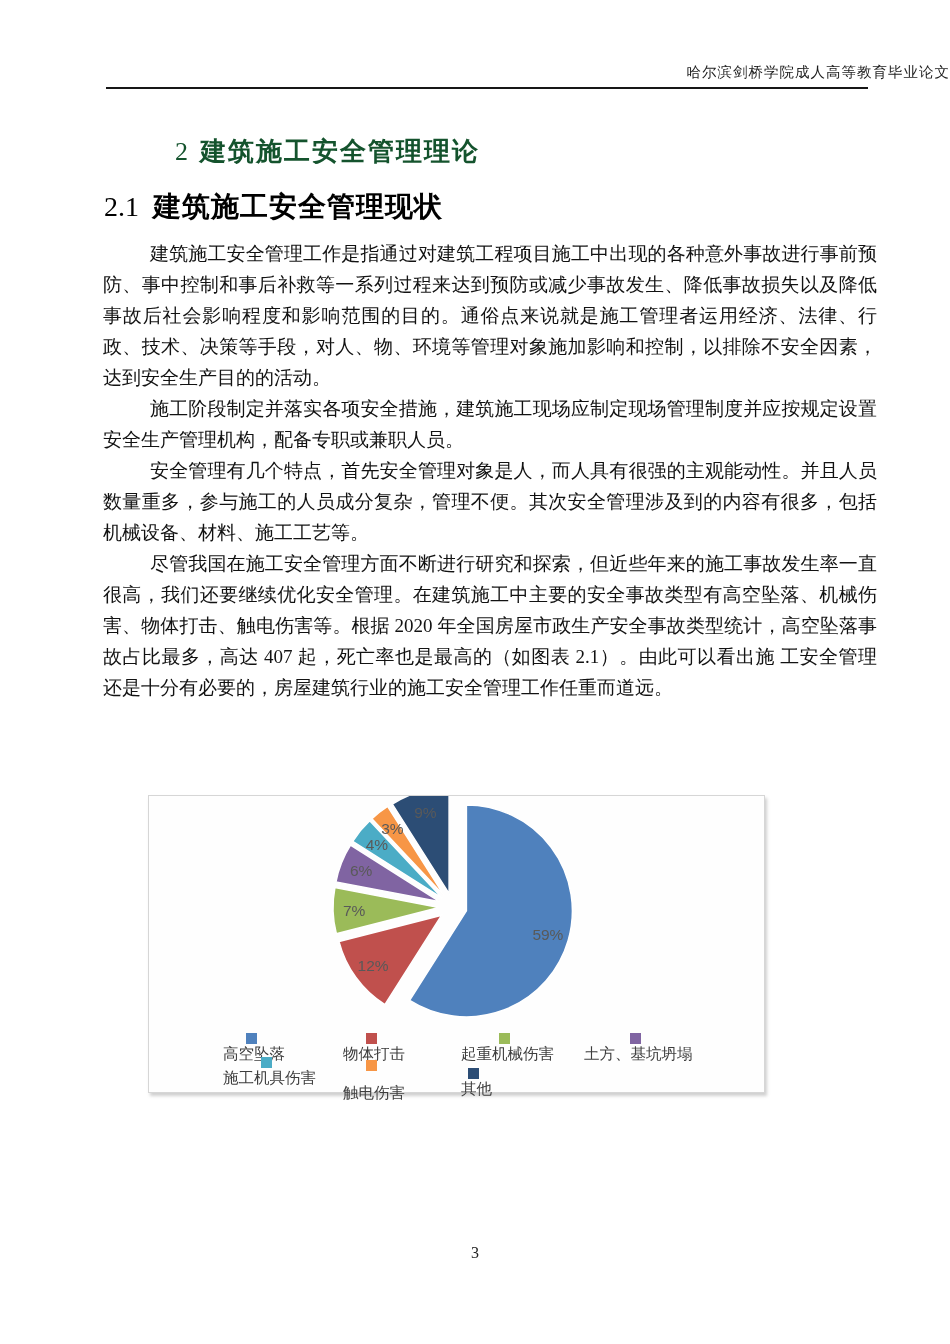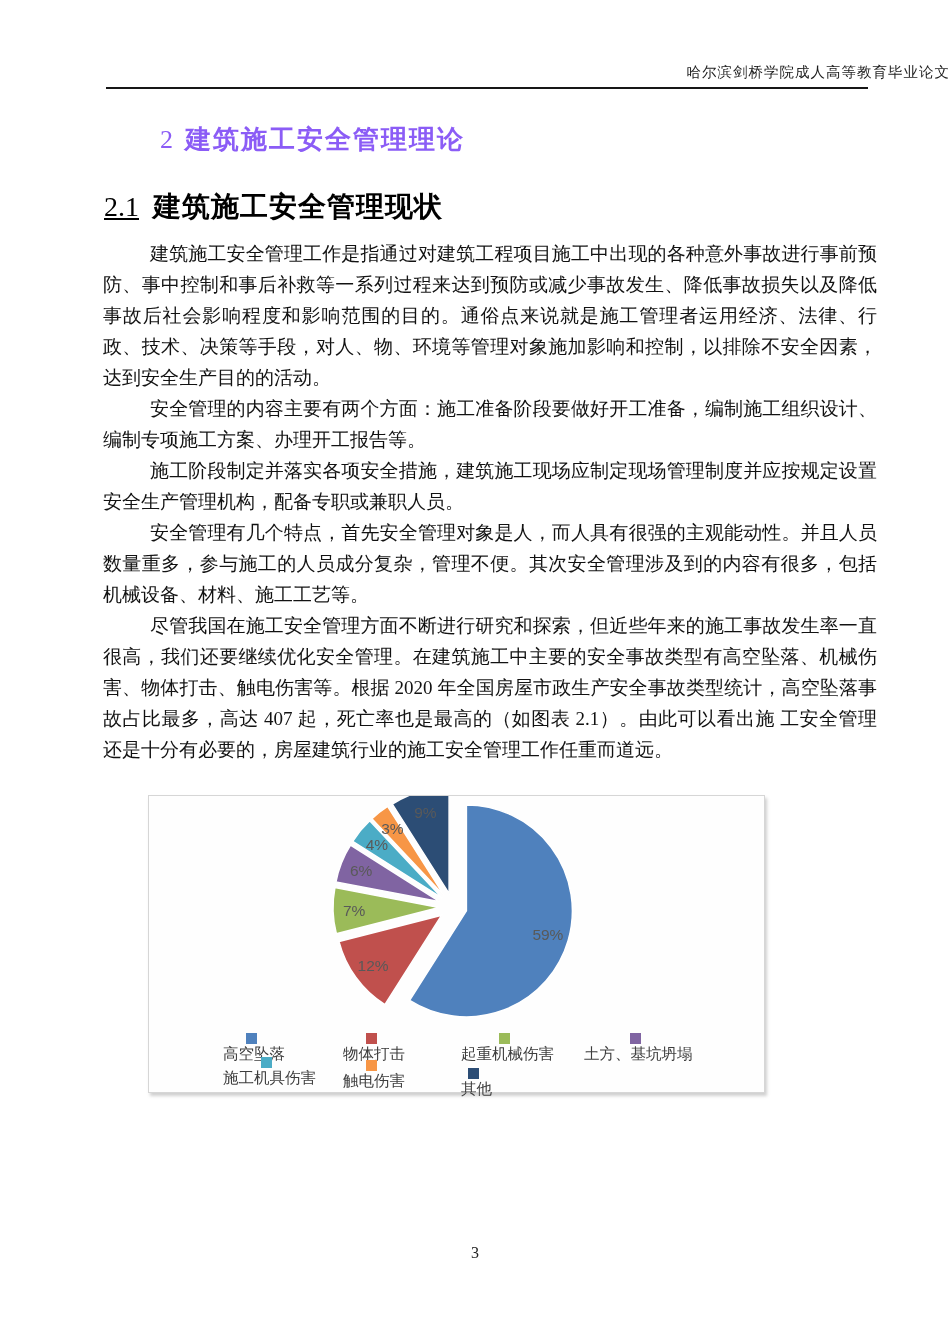--- a/index.html
+++ b/index.html
@@ -11,33 +11,33 @@
   }
   .doc-header {
     position:absolute; top:63px; left:0; width:100%;
     text-align:right; font-size:14.5px; letter-spacing:1px; color:#1c1c1c;
   }
   .header-rule {
     position:absolute; top:87px; left:106px; width:762px; height:2px;
     background:#161616;
   }
   .h1 {
-    position:absolute; top:121px; left:160px; margin:0;
+    position:absolute; top:121px; left:160px; margin:15px;
     font-family:"Liberation Sans","DejaVu Sans",sans-serif;
-    font-size:26px; font-weight:bold; color:#8b5cf6; letter-spacing:2px;
-    line-height:36px;
+    font-size:26px; font-weight:bold; color:#14532d; letter-spacing:2px;
+    line-height:30px;
   }
   .h1 .num { font-family:"Liberation Serif","DejaVu Serif",serif; font-weight:normal; letter-spacing:0; margin-right:12px; }
   .h2 {
     position:absolute; top:191px; left:104px; margin:0;
     font-family:"Liberation Sans","DejaVu Sans",sans-serif;
     font-size:28px; font-weight:bold; color:#000; letter-spacing:1px;
     line-height:32px;
   }
-  .h2 .num { font-family:"Liberation Serif","DejaVu Serif",serif; font-weight:normal; letter-spacing:0; margin-right:14px;text-decoration:underline; }
+  .h2 .num { font-family:"Liberation Serif","DejaVu Serif",serif; font-weight:normal; letter-spacing:0; margin-right:14px; }
   .body-text {
     position:absolute; top:238px; left:103px; width:774px;
     font-size:19px; line-height:31px; text-align:justify; color:#121212;
   }
   .body-text p { margin:0; padding:0; text-indent:47px; }
   .chart-box {
     position:absolute; left:148px; top:795px; width:615px; height:296px;
     margin:0; background:#fefefe;
     border:1px solid #d6d6d6;
     box-shadow:2px 3px 3px rgba(150,150,150,0.45);
@@ -47,42 +47,41 @@
     position:absolute; display:flex; align-items:center; white-space:nowrap;
     font-family:"Liberation Sans","DejaVu Sans",sans-serif;
     font-size:15.5px; color:#3d3d3d;flex-direction:column;
   }
   .legend-swatch { width:11px; height:11px; margin-right:6px; flex:0 0 auto; }
   .li0 { left:74px;  top:237px; }
   .li1 { left:194px; top:237px; }
   .li2 { left:312px; top:237px; }
   .li3 { left:435px; top:237px; }
   .li4 { left:74px;  top:261px;text-align:right; }
-  .li5 { left:194px; top:264px; }
+  .li5 { left:194px; top:264px;gap:12px; }
   .li6 { left:312px; top:264px;margin-top:8px; }
   .page-num {
     position:absolute; top:1244px; left:0; width:100%;
     text-align:center; font-size:16px; color:#222;
   }
 </style>
 </head>
 <body>
 
 <div class="page">
 
   <div class="doc-header">哈尔滨剑桥学院成人高等教育毕业论文</div>
   <div class="header-rule"></div>
 
   <h1 class="h1"><span class="num">2</span><span>建筑施工安全管理理论</span></h1>
 
   <h2 class="h2"><span class="num">2.1</span><span>建筑施工安全管理现状</span></h2>
 
   <div class="body-text">
     <p>建筑施工安全管理工作是指通过对建筑工程项目施工中出现的各种意外事故进行事前预防、事中控制和事后补救等一系列过程来达到预防或减少事故发生、降低事故损失以及降低事故后社会影响程度和影响范围的目的。通俗点来说就是施工管理者运用经济、法律、行政、技术、决策等手段，对人、物、环境等管理对象施加影响和控制，以排除不安全因素，达到安全生产目的的活动。</p>
-    <p>安全管理的内容主要有两个方面：施工准备阶段要做好开工准备，编制施工组织设计、编制专项施工方案、办理开工报告等。</p>
     <p>施工阶段制定并落实各项安全措施，建筑施工现场应制定现场管理制度并应按规定设置安全生产管理机构，配备专职或兼职人员。</p>
     <p>安全管理有几个特点，首先安全管理对象是人，而人具有很强的主观能动性。并且人员数量重多，参与施工的人员成分复杂，管理不便。其次安全管理涉及到的内容有很多，包括机械设备、材料、施工工艺等。</p>
     <p>尽管我国在施工安全管理方面不断进行研究和探索，但近些年来的施工事故发生率一直很高，我们还要继续优化安全管理。在建筑施工中主要的安全事故类型有高空坠落、机械伤害、物体打击、触电伤害等。根据 2020 年全国房屋市政生产安全事故类型统计，高空坠落事故占比最多，高达 407 起，死亡率也是最高的（如图表 2.1）。由此可以看出施 工安全管理还是十分有必要的，房屋建筑行业的施工安全管理工作任重而道远。</p>
   </div>
 
   <figure class="chart-box">
     <svg id="pie-svg" width="615" height="296" viewBox="0 0 615 296">
         <path d="M 317.4 114.9 L 317.4 8.9 A 106 106 0 1 1 260.6 204.4 Z" fill="#4F81BD" stroke="#ffffff" stroke-width="1.5"></path>
         <text x="398.9" y="138.6" text-anchor="middle" dominant-baseline="central" fill="#595959" font-family="&quot;Liberation Sans&quot;,&quot;DejaVu Sans&quot;,sans-serif" font-size="15.5">59%</text>
         <path d="M 292.7 119.2 L 235.9 208.7 A 106 106 0 0 1 190.0 145.6 Z" fill="#C0504D" stroke="#ffffff" stroke-width="1.5"></path>

